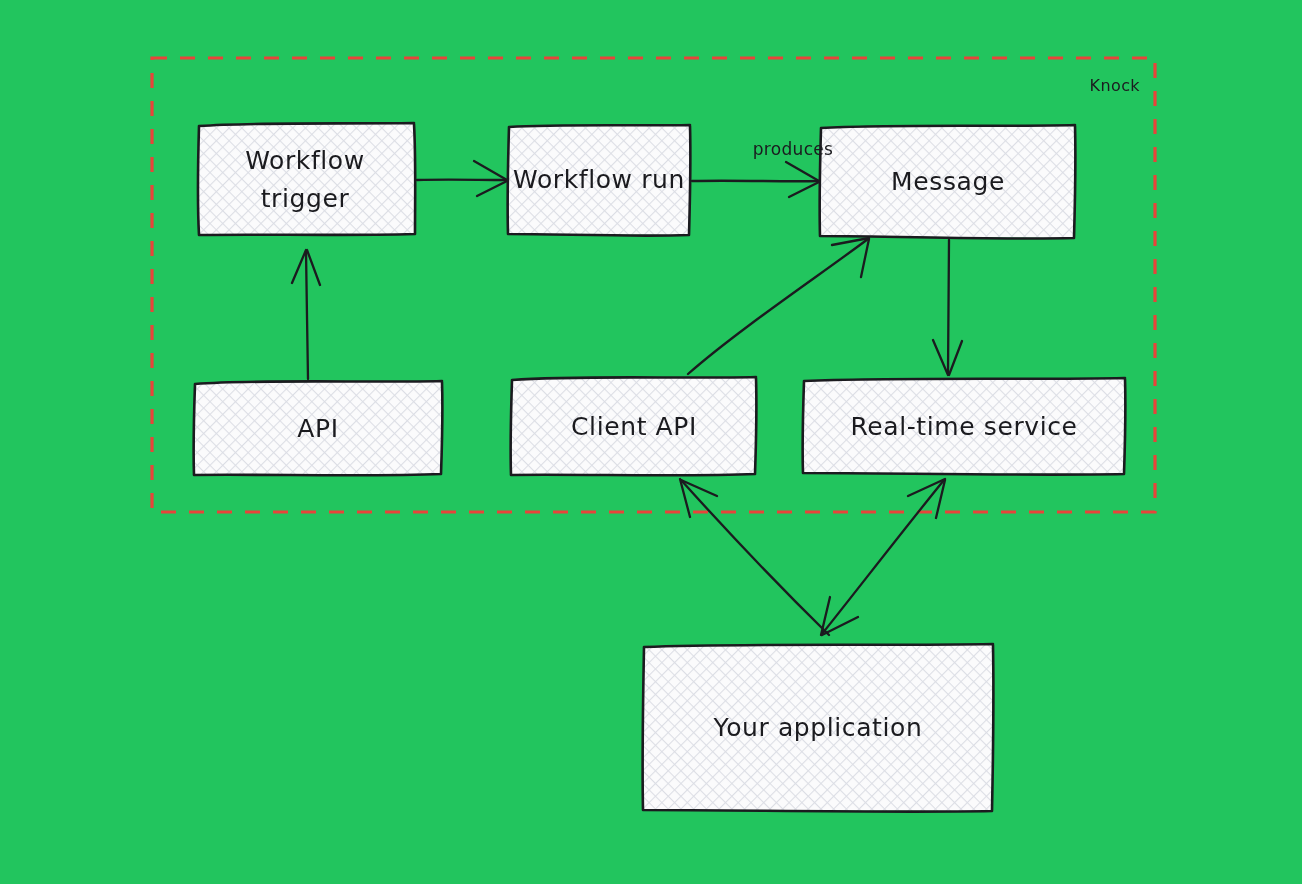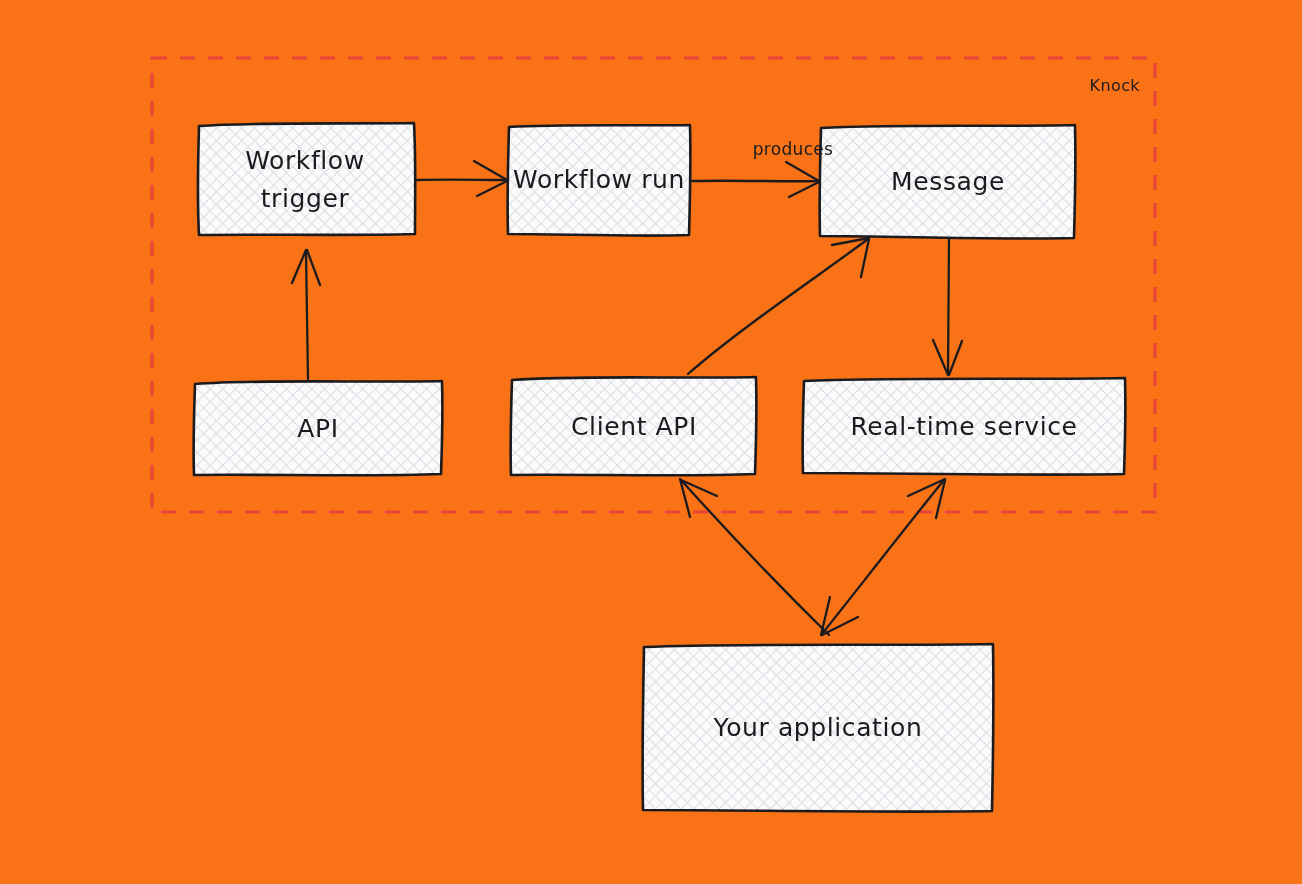--- a/index.html
+++ b/index.html
@@ -11,21 +11,21 @@
   body {
     width: 1302px;
     height: 884px;
     font-family: "DejaVu Sans", sans-serif;
     overflow: hidden;
   }
   #diagram-root {
     position: relative;
     width: 1302px;
     height: 884px;
-    background: #f97316;
+    background: #22c55e;
   }
   svg.canvas {
     position: absolute;
     top: 0;
     left: 0;
     width: 1302px;
     height: 884px;
     display: block;
   }
   .node-label {

